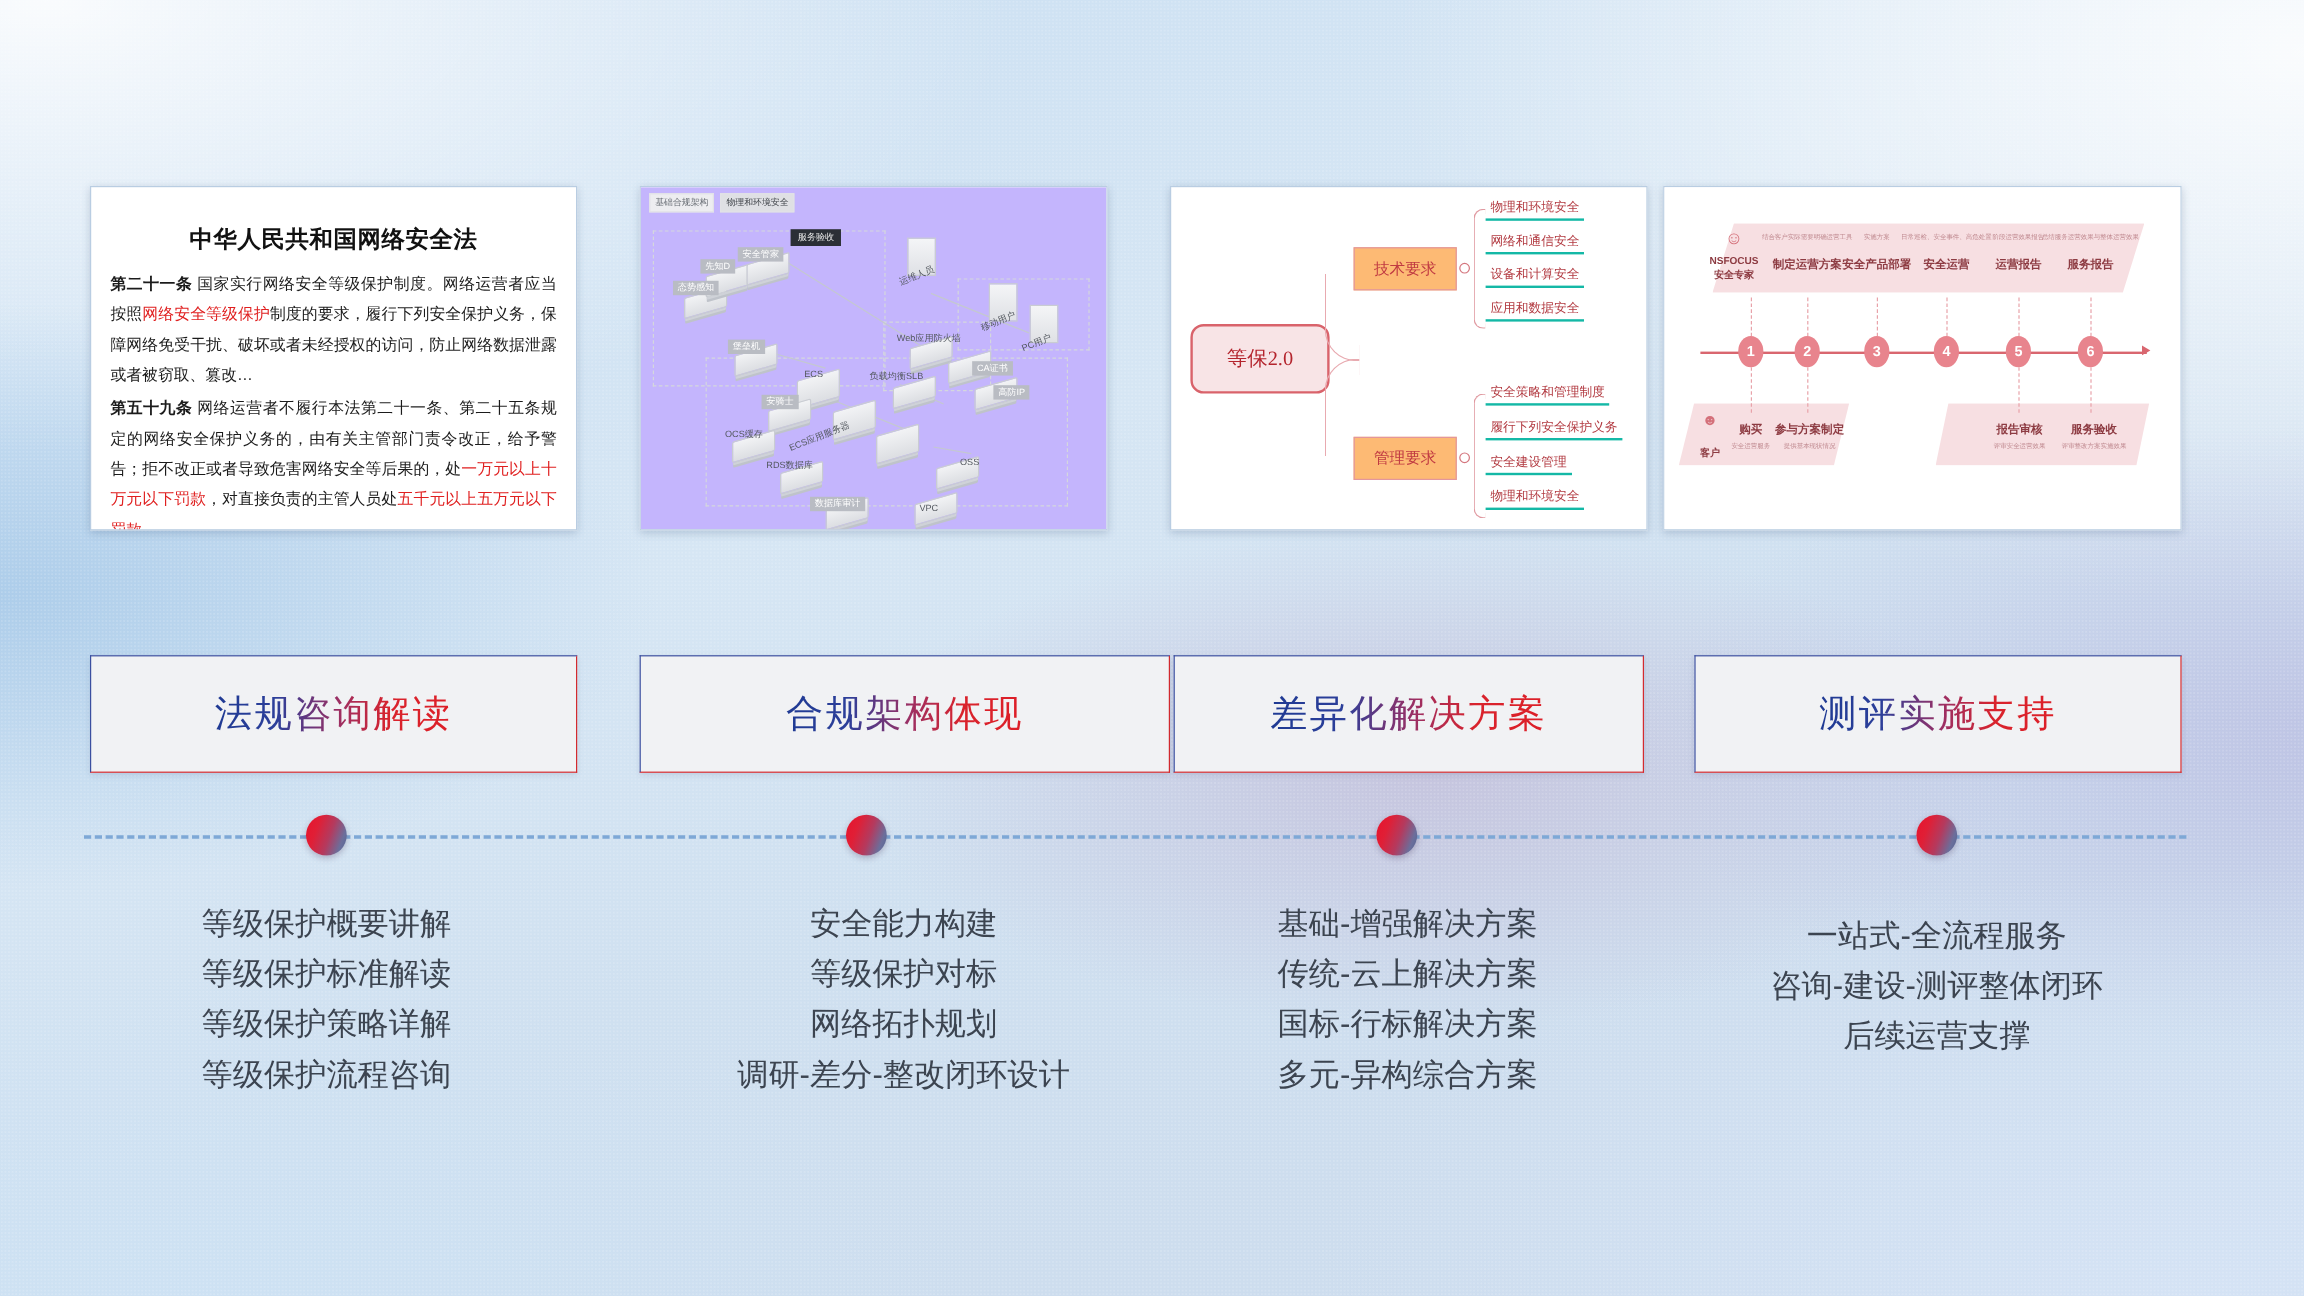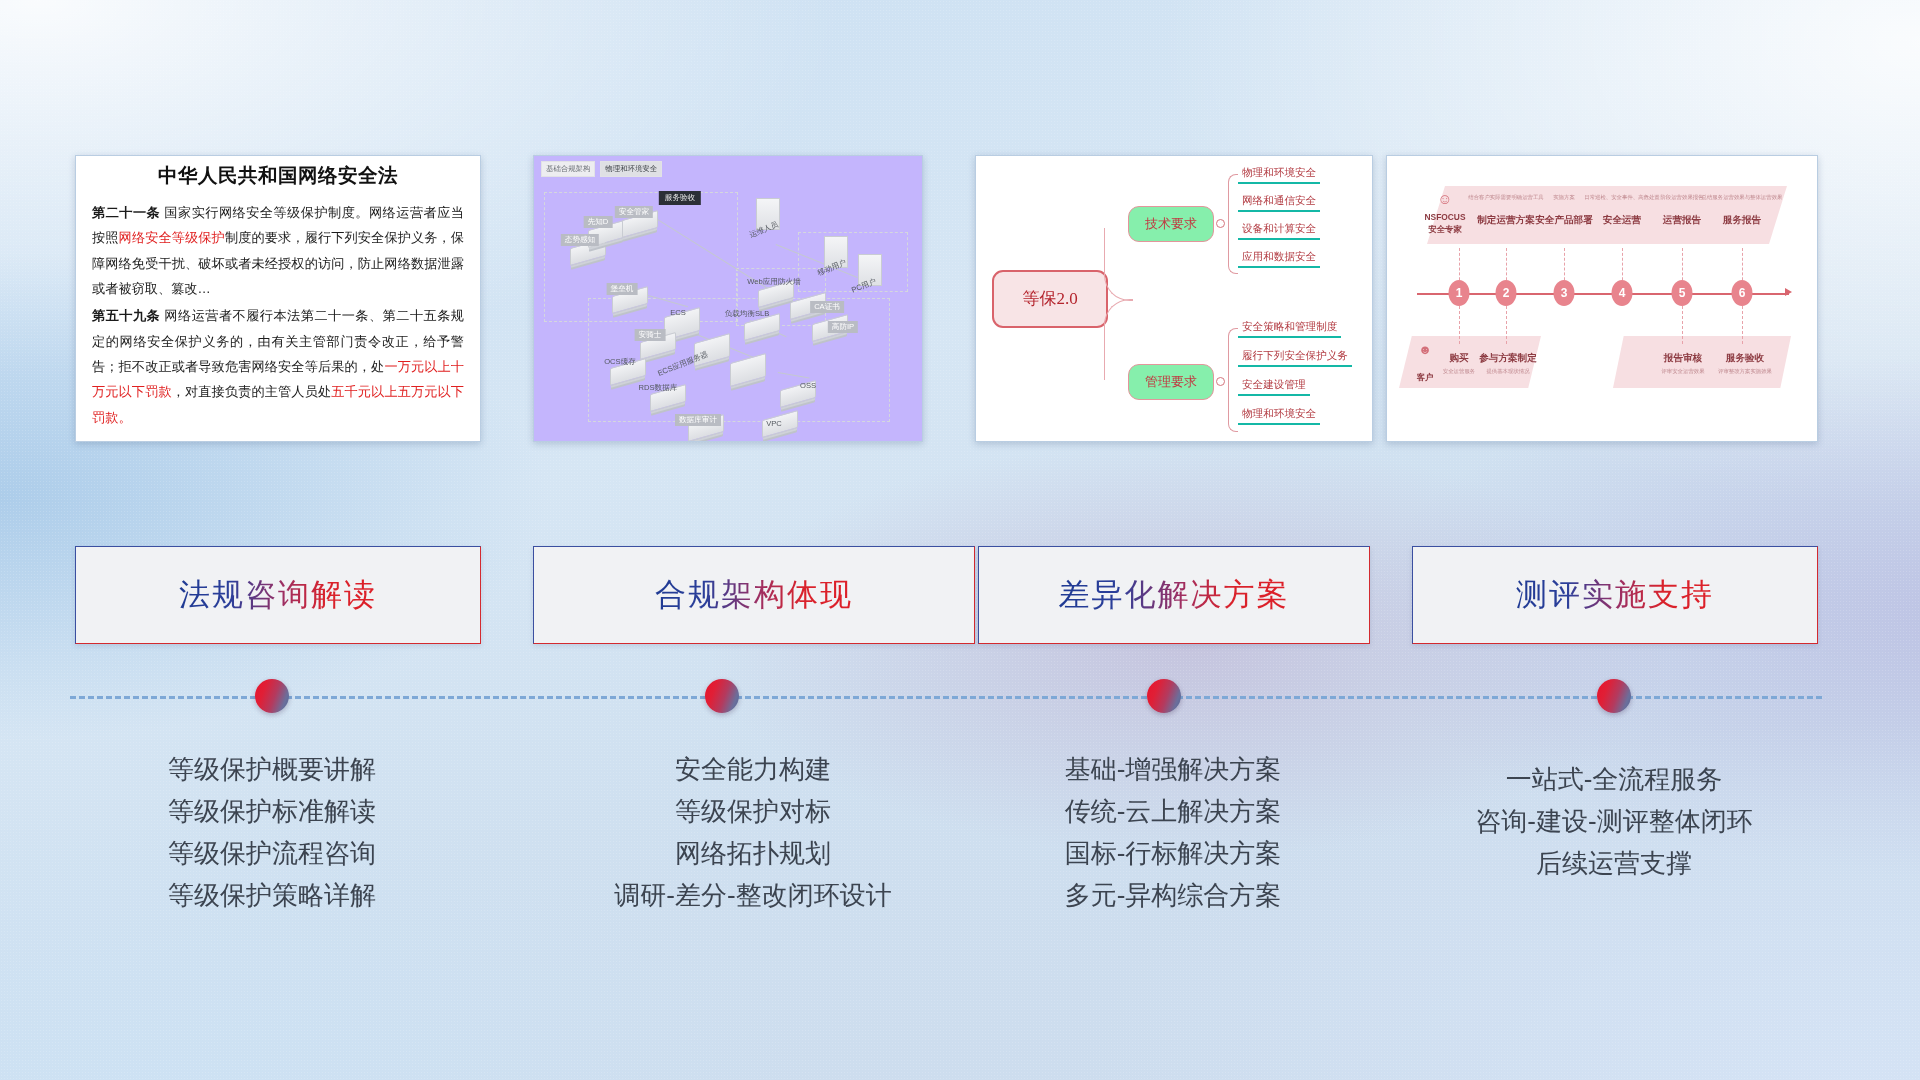--- a/index.html
+++ b/index.html
@@ -31,21 +31,21 @@
     border:1px solid #b9cde2;
     box-shadow:0 2px 7px rgba(40,70,110,.22);
     overflow:hidden;
   }
   .card.c1{left:75px;width:404px;}
   .card.c2{left:533px;width:388px;}
   .card.c3{left:975px;width:396px;}
   .card.c4{left:1386px;width:430px;}
 
   
-  .law{padding:6px 16px 8px 16px;box-sizing:border-box;height:100%;}
+  .law{padding:30px 16px 8px 16px;box-sizing:border-box;height:100%;}
   .law-title{
     text-align:center;font-weight:bold;font-size:19.5px;color:#111;
     letter-spacing:.5px;margin-bottom:11px;
   }
   .law-p{font-size:13.2px;line-height:1.92;color:#1b1b1b;text-align:justify;}
   .law-p b{font-weight:bold;}
   .law-p .r{color:#e02020;}
   .law-p2{margin-top:2px;}
 
   
@@ -82,21 +82,21 @@
   
   .mind{position:relative;width:100%;height:100%;}
   .mm-root{
     position:absolute;left:16px;top:50%;transform:translateY(-50%);
     width:112px;height:54px;border:2.5px solid #d9636b;border-radius:11px;
     background:#f8e4e6;display:flex;align-items:center;justify-content:center;
     font-size:17px;color:#b4242d;font-family:"Liberation Serif","DejaVu Serif",serif;
   }
   .mm-br{
     position:absolute;width:84px;height:34px;border:1.6px solid #e3969c;
-    border-radius:11px;background:#86efac;display:flex;align-items:center;
+    border-radius:0;background:#fdba74;display:flex;align-items:center;
     justify-content:center;font-size:13px;color:#c03a42;
     font-family:"Liberation Serif","DejaVu Serif",serif;
   }
   .mm-br.tech{left:152px;top:50px;}
   .mm-br.mgmt{left:152px;top:208px;}
   .mm-leaf{
     position:absolute;font-size:10.6px;color:#b23a41;white-space:nowrap;
     font-family:"Liberation Serif","DejaVu Serif",serif;
     border-bottom:2px solid #14b8a6;padding:0 4px 2px 4px;
   }
@@ -406,22 +406,22 @@
 
   <div class="rail"></div>
   <div class="dot" style="left:272px;"></div>
   <div class="dot" style="left:722px;"></div>
   <div class="dot" style="left:1164px;"></div>
   <div class="dot" style="left:1614px;"></div>
 
   <div class="list l1">
     <div>等级保护概要讲解</div>
     <div>等级保护标准解读</div>
+    <div>等级保护策略详解</div>
     <div>等级保护流程咨询</div>
-    <div>等级保护策略详解</div>
   </div>
   <div class="list l2">
     <div>安全能力构建</div>
     <div>等级保护对标</div>
     <div>网络拓扑规划</div>
     <div>调研-差分-整改闭环设计</div>
   </div>
   <div class="list l3">
     <div>基础-增强解决方案</div>
     <div>传统-云上解决方案</div>

